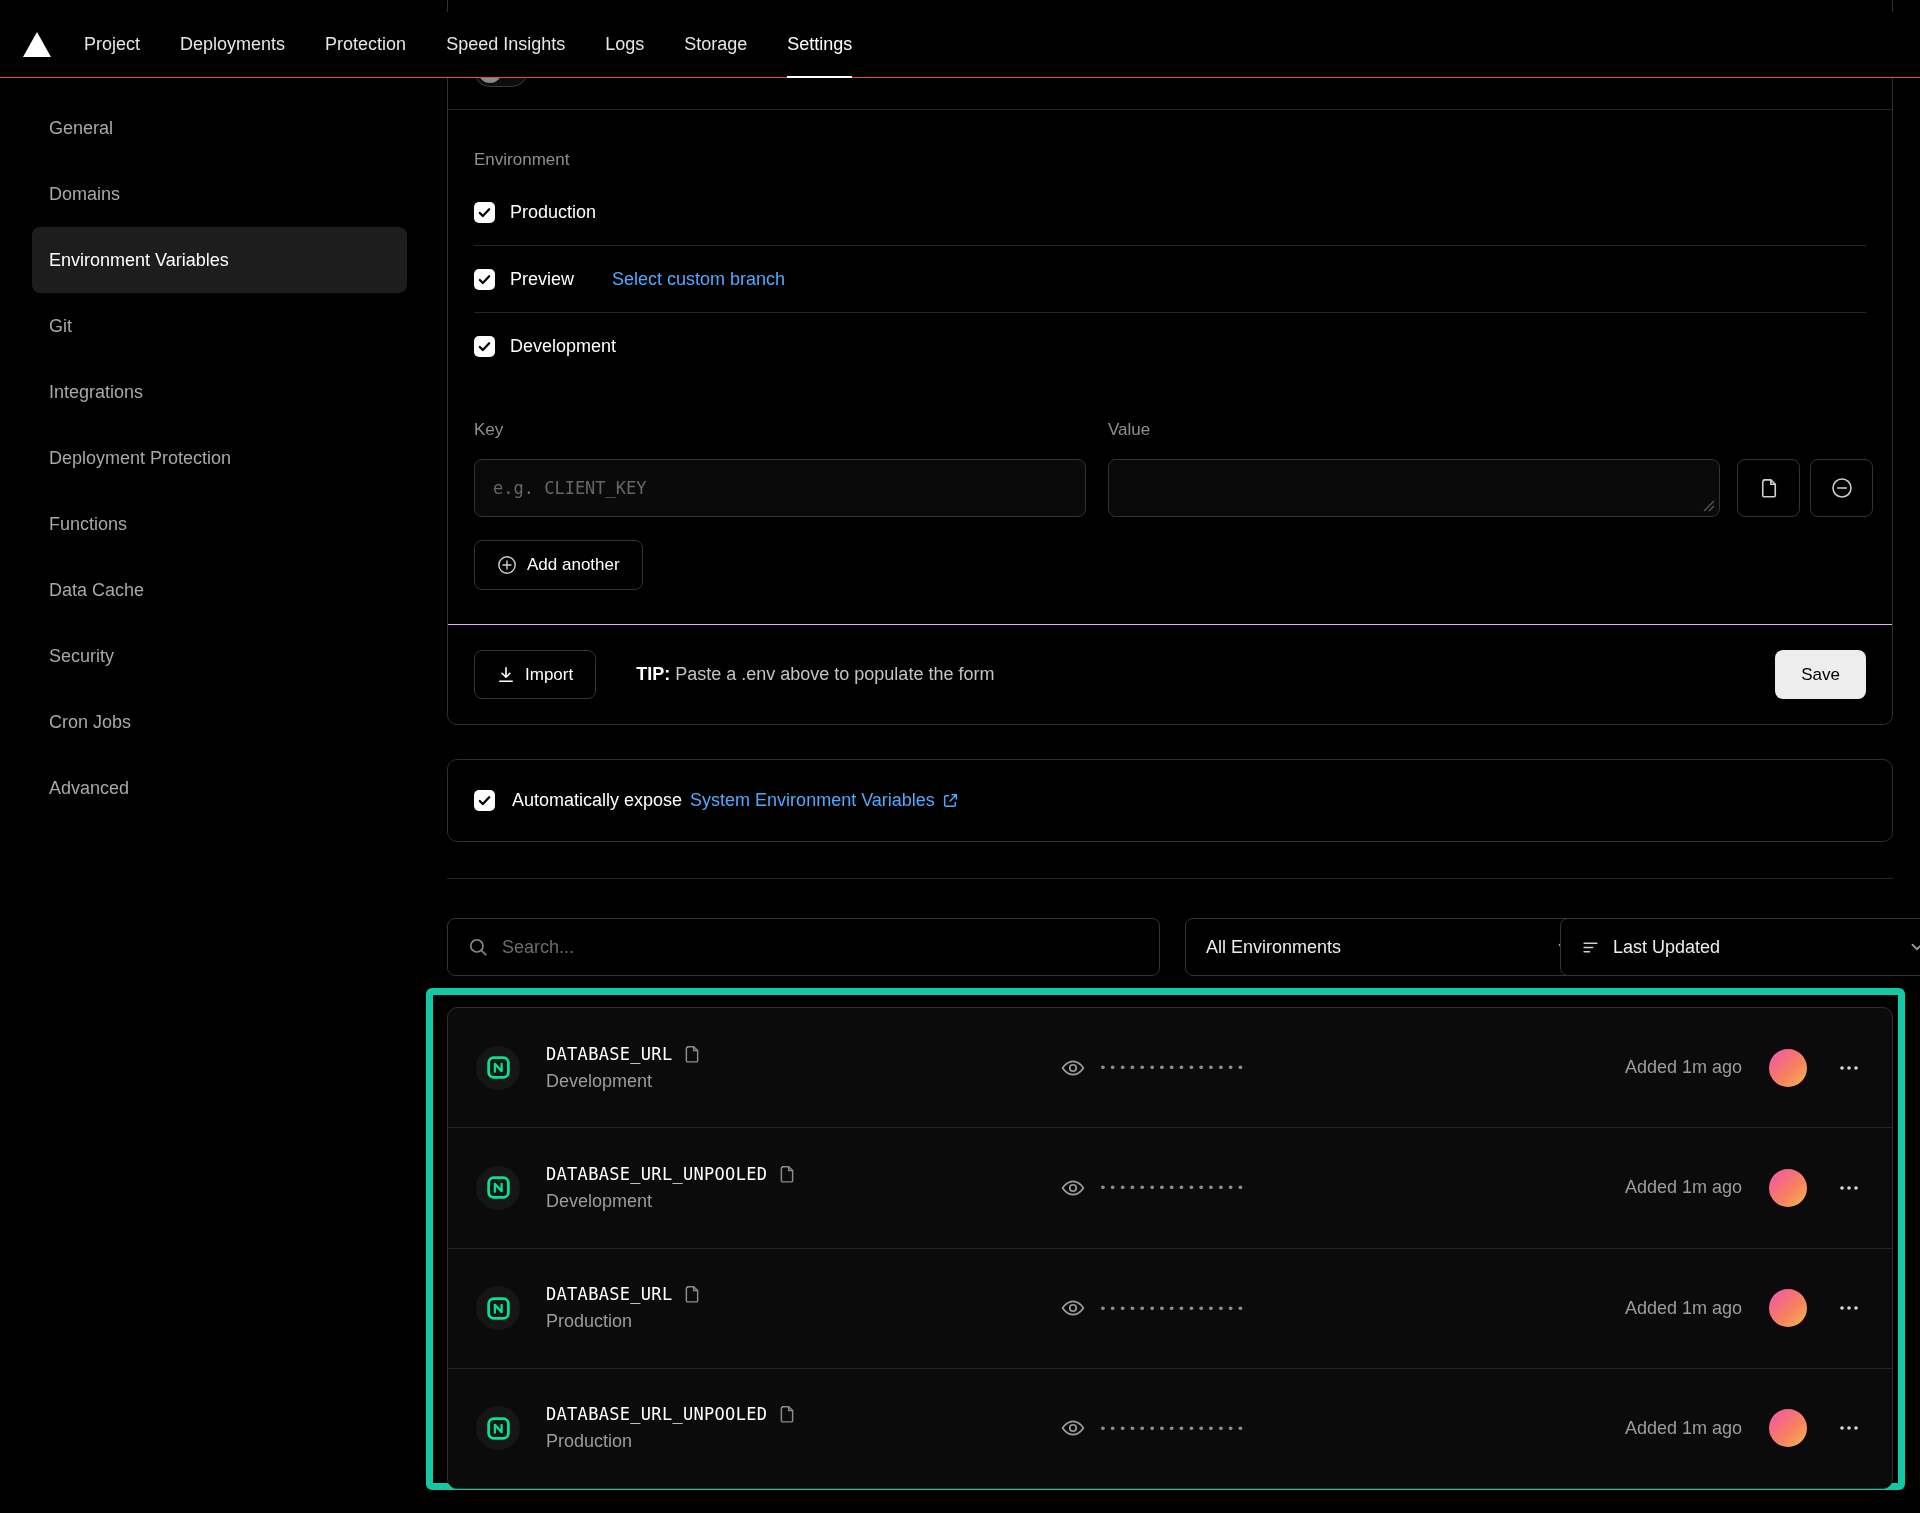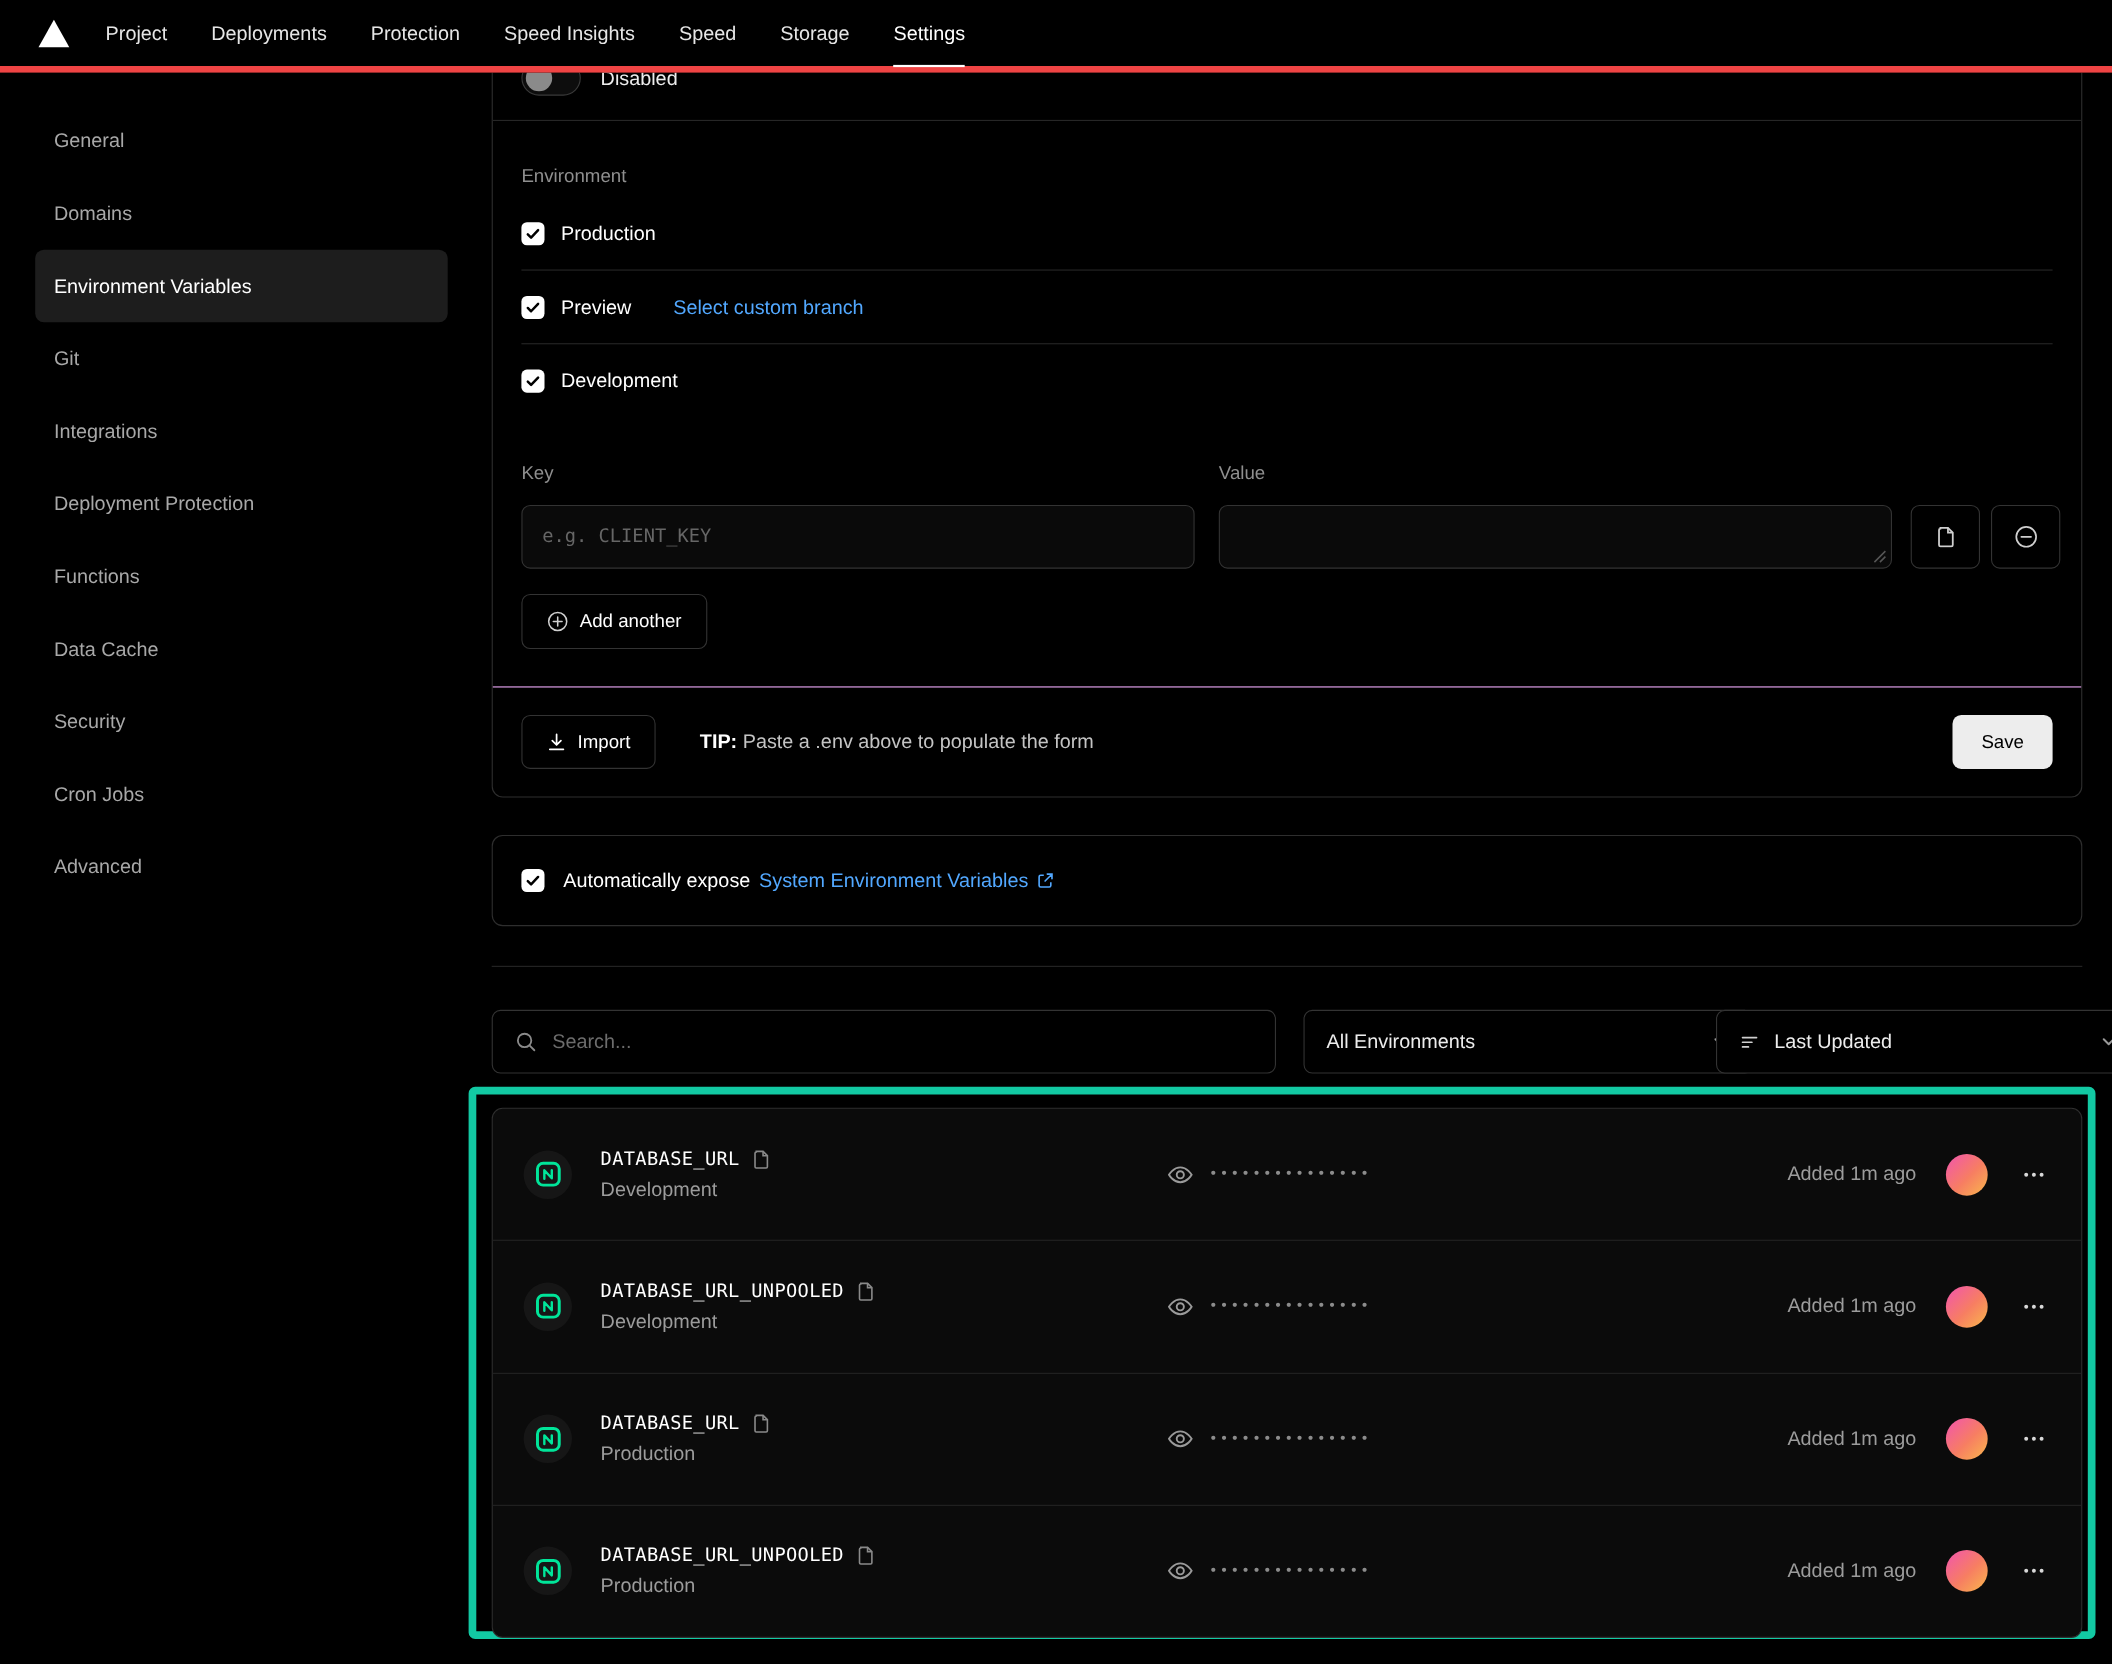--- a/index.html
+++ b/index.html
@@ -5,23 +5,23 @@
   * { margin:0; padding:0; box-sizing:border-box; }
   html,body { background:#000; }
   body {
     width:1920px; height:1513px; position:relative; overflow:hidden;
     font-family:"Liberation Sans", sans-serif; color:#ededed;
   }
   .mono { font-family:"DejaVu Sans Mono", monospace; }
 
   
   .topnav {
-    position:absolute; top:0; left:0; right:0; height:66px; background:#000;
-    border-bottom:6px solid #ef4444; display:flex; align-items:center;
-    padding-left:34px; z-index:30;
+    position:absolute; top:12px; left:0; right:0; height:66px; background:#000;
+    border-bottom:1px solid #ef4444; display:flex; align-items:center;
+    padding-left:22px; z-index:30;
   }
   .logo { width:34px; height:30px; display:flex; align-items:center; }
   .nav-items { display:flex; margin-left:8px; height:100%; }
   .nav-item {
     padding:0 20px; display:flex; align-items:center; font-size:18px;
     color:#e6e6e6; position:relative; cursor:pointer; white-space:nowrap;
   }
   .nav-item.active { color:#fff; font-weight:500; }
   .nav-item.active::after {
     content:""; position:absolute; left:20px; right:20px; bottom:-1px;
@@ -174,21 +174,21 @@
   <span class="logo">
     <svg width="30" height="27" viewBox="0 0 30 27">
         <polygon points="15,1 29,26 1,26" fill="#fff"></polygon>
       </svg>
   </span>
   <nav class="nav-items">
     <div class="nav-item">Project</div>
     <div class="nav-item">Deployments</div>
     <div class="nav-item">Protection</div>
     <div class="nav-item">Speed Insights</div>
-    <div class="nav-item">Speed</div>
+    <div class="nav-item">Logs</div>
     <div class="nav-item">Storage</div>
     <div class="nav-item active">Settings</div>
   </nav>
 </header>
 
 <aside class="sidebar">
   <div class="side-item">General</div>
   <div class="side-item">Domains</div>
   <div class="side-item active">Environment Variables</div>
   <div class="side-item">Git</div>

